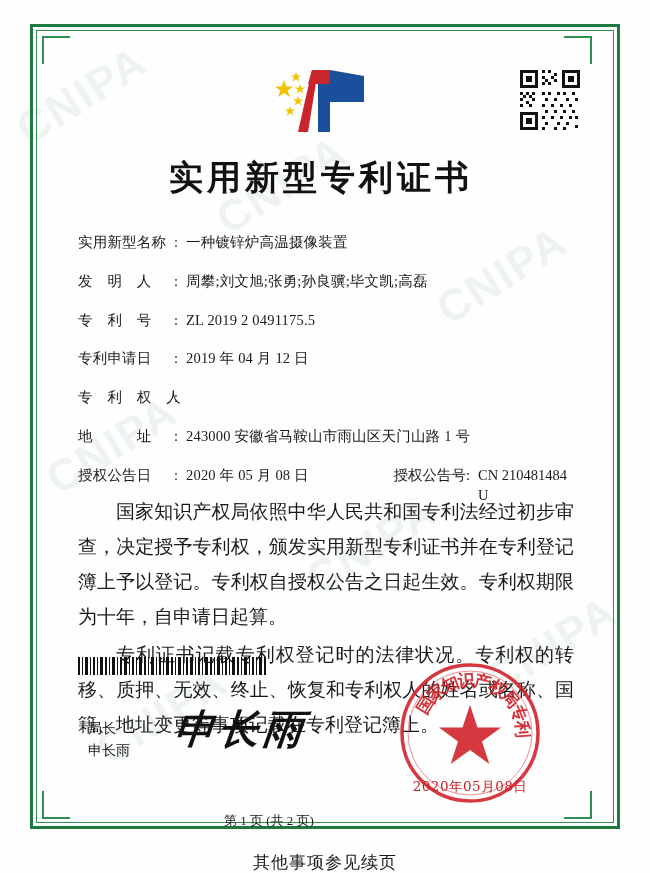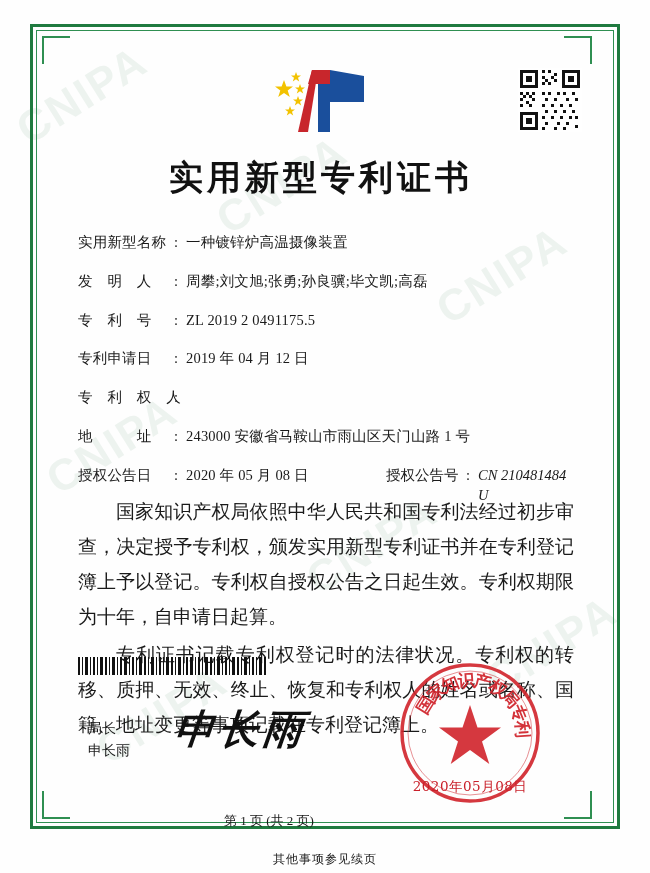--- a/index.html
+++ b/index.html
@@ -145,24 +145,24 @@
   }
   .field-value {
     flex: 1 1 auto;
     letter-spacing: 0.2px;
   }
   .field-row.split .field-value { flex: 0 0 auto; width: 200px; }
   .field-label2 {
     flex: 0 0 auto;
     width: 80px;
     white-space: nowrap;
+    text-align: right;
   }
   .field-value2 {
     flex: 1 1 auto;
-    font-style: italic;
   }
 
   
   .paragraphs {
     position: absolute;
     left: 78px;
     top: 494px;
     width: 496px;
     font-size: 19px;
     line-height: 1.85;
@@ -232,21 +232,21 @@
     text-align: center;
     font-size: 13px;
     color: #1a1a1a;
   }
   .below-note {
     position: absolute;
     left: 0;
     top: 851px;
     width: 650px;
     text-align: center;
-    font-size: 12px;
+    font-size: 17px;
     color: #1a1a1a;
     letter-spacing: 1px;
   }
 </style>
 </head>
 <body>
 
 <div class="cert">
 
   <div class="watermark wm1">CNIPA</div>

